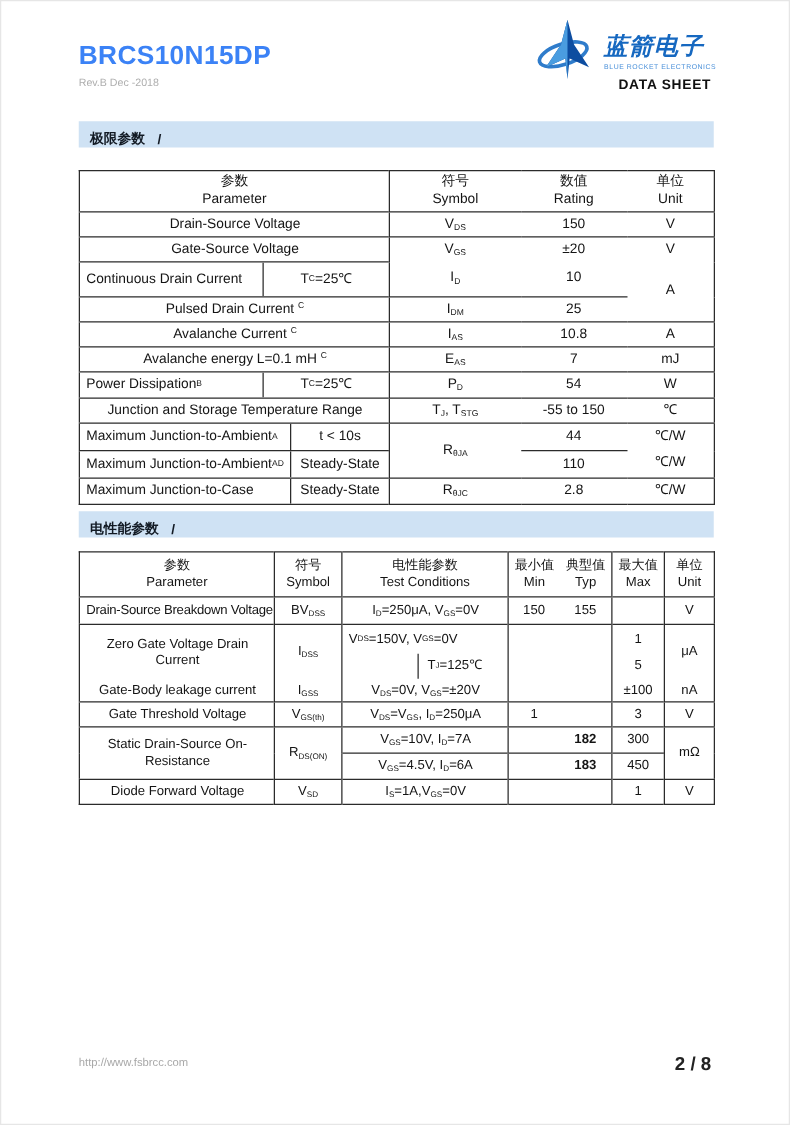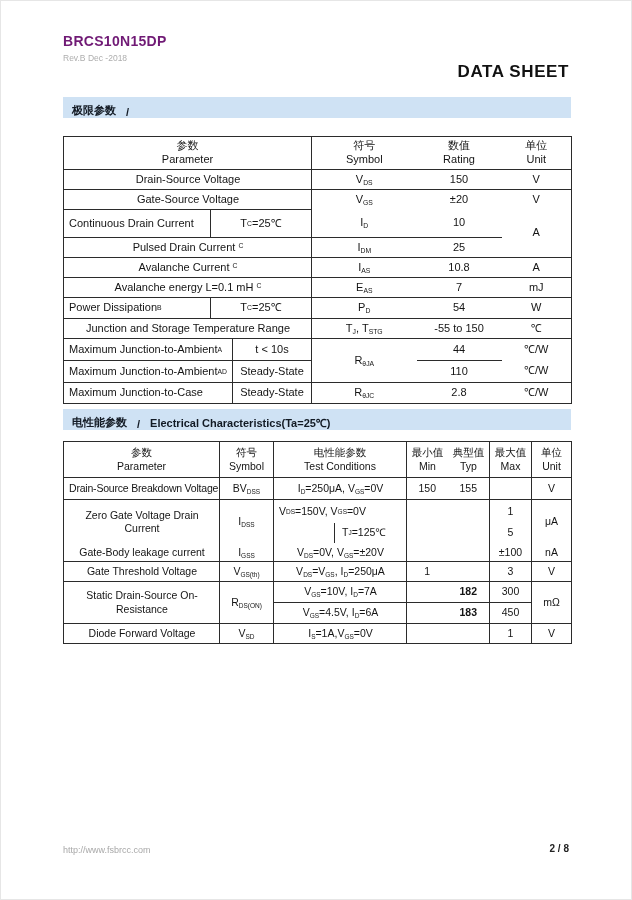--- a/index.html
+++ b/index.html
@@ -4,27 +4,27 @@
 <style>
   html,body{margin:0;padding:0;background:#ffffff;}
   .page{position:relative;width:632px;height:900px;background:#ffffff;overflow:hidden;
         font-family:"Liberation Sans",sans-serif;color:#1a1a1a;box-sizing:border-box;
         border:1px solid #e6e6e6;}
   sub{font-size:0.62em;vertical-align:-0.3em;line-height:0;}
   sup{font-size:0.62em;vertical-align:0.5em;line-height:0;}
 
   
   .h-left{position:absolute;left:62px;top:32px;}
-  .part{font-size:14px;font-weight:bold;color:#701a75;letter-spacing:0.3px;}
+  .part{font-size:21px;font-weight:bold;color:#3b82f6;letter-spacing:0.3px;}
   .rev{font-size:8.5px;color:#aeaeae;margin-top:4px;}
   .logo{position:absolute;top:14px;right:58px;display:flex;align-items:center;}
   .brand{margin-left:3px;}
   .brand-cn{font-size:19px;font-weight:bold;font-style:italic;color:#1668c0;letter-spacing:1px;}
   .brand-en{font-size:5.5px;color:#4a90d9;letter-spacing:0.45px;margin-top:1px;text-align:center;}
-  .ds-label{position:absolute;top:61px;right:62px;font-size:17px;font-weight:bold;color:#111;letter-spacing:0.6px;}
+  .ds-label{position:absolute;top:61px;right:62px;font-size:11px;font-weight:bold;color:#111;letter-spacing:0.6px;}
 
   
   .secbar{position:absolute;left:62px;width:508px;height:21px;background:#cfe2f4;
           display:flex;align-items:flex-end;font-size:11px;font-weight:bold;color:#121a24;
           box-sizing:border-box;padding-left:9px;}
   .secbar .sep{margin:0 10px;}
 
   
   .tbl{position:absolute;left:62px;}
   table{border-collapse:collapse;table-layout:fixed;width:508px;border:1px solid #2b2b2b;
@@ -45,32 +45,43 @@
   .w78{width:78px;}
   .twin{display:flex;}
   .twin span{flex:1;text-align:center;}
   .c1{height:22px;display:flex;align-items:center;padding-left:5px;}
   .c2{height:20px;display:flex;align-items:center;margin-left:60px;border-left:1px solid #2b2b2b;padding-left:7px;}
   .stk{height:21px;display:flex;align-items:center;justify-content:center;}
   .bld{font-weight:bold;}
 
   
   .f-url{position:absolute;left:62px;top:844px;font-size:9px;color:#a8a8a8;}
-  .f-page{position:absolute;right:62px;top:842px;font-size:10px;font-weight:bold;color:#222;}
+  .f-page{position:absolute;right:62px;top:842px;font-size:15px;font-weight:bold;color:#222;}
 </style>
 </head>
 <body>
 
 <div class="page">
 
   <div class="h-left">
     <div class="part">BRCS10N15DP</div>
     <div class="rev">Rev.B Dec -2018</div>
   </div>
 
+  <div class="logo">
+    <svg width="52" height="50" viewBox="0 0 60 58">
+      <ellipse cx="26" cy="33" rx="23" ry="9.5" fill="none" stroke="#2f7ccb" stroke-width="3.4" transform="rotate(-18 26 33)"></ellipse>
+      <polygon points="30,1 36,24 50,45 32,37 30,56 28,37 10,45 24,24" fill="#0d4da0"></polygon>
+      <polygon points="30,1 30,56 28,37 10,45 24,24" fill="#4a9de0"></polygon>
+    </svg>
+    <div class="brand">
+      <div class="brand-cn">蓝箭电子</div>
+      <div class="brand-en">BLUE ROCKET ELECTRONICS</div>
+    </div>
+  </div>
   <div class="ds-label">DATA SHEET</div>
 
   <div class="secbar" style="top:96px;">
     <span>极限参数</span>
     <span class="sep">/</span>
   </div>
 
   <div class="tbl" id="t1" style="top:135px;">
     <table>
       <colgroup>
@@ -187,21 +198,20 @@
         <td class="bt">2.8</td>
         <td class="bt">℃/W</td>
       </tr>
     </tbody>
       </table>
   </div>
 
   <div class="secbar" style="top:408px;">
     <span>电性能参数</span>
     <span class="sep">/</span>
-    <span>Electrical Characteristics(Ta=25℃)</span>
   </div>
 
   <div class="tbl" id="t2" style="top:440px;">
     <table>
       <colgroup>
           <col style="width:156px">
           <col style="width:54px">
           <col style="width:133px">
           <col style="width:41px">
           <col style="width:42px">

